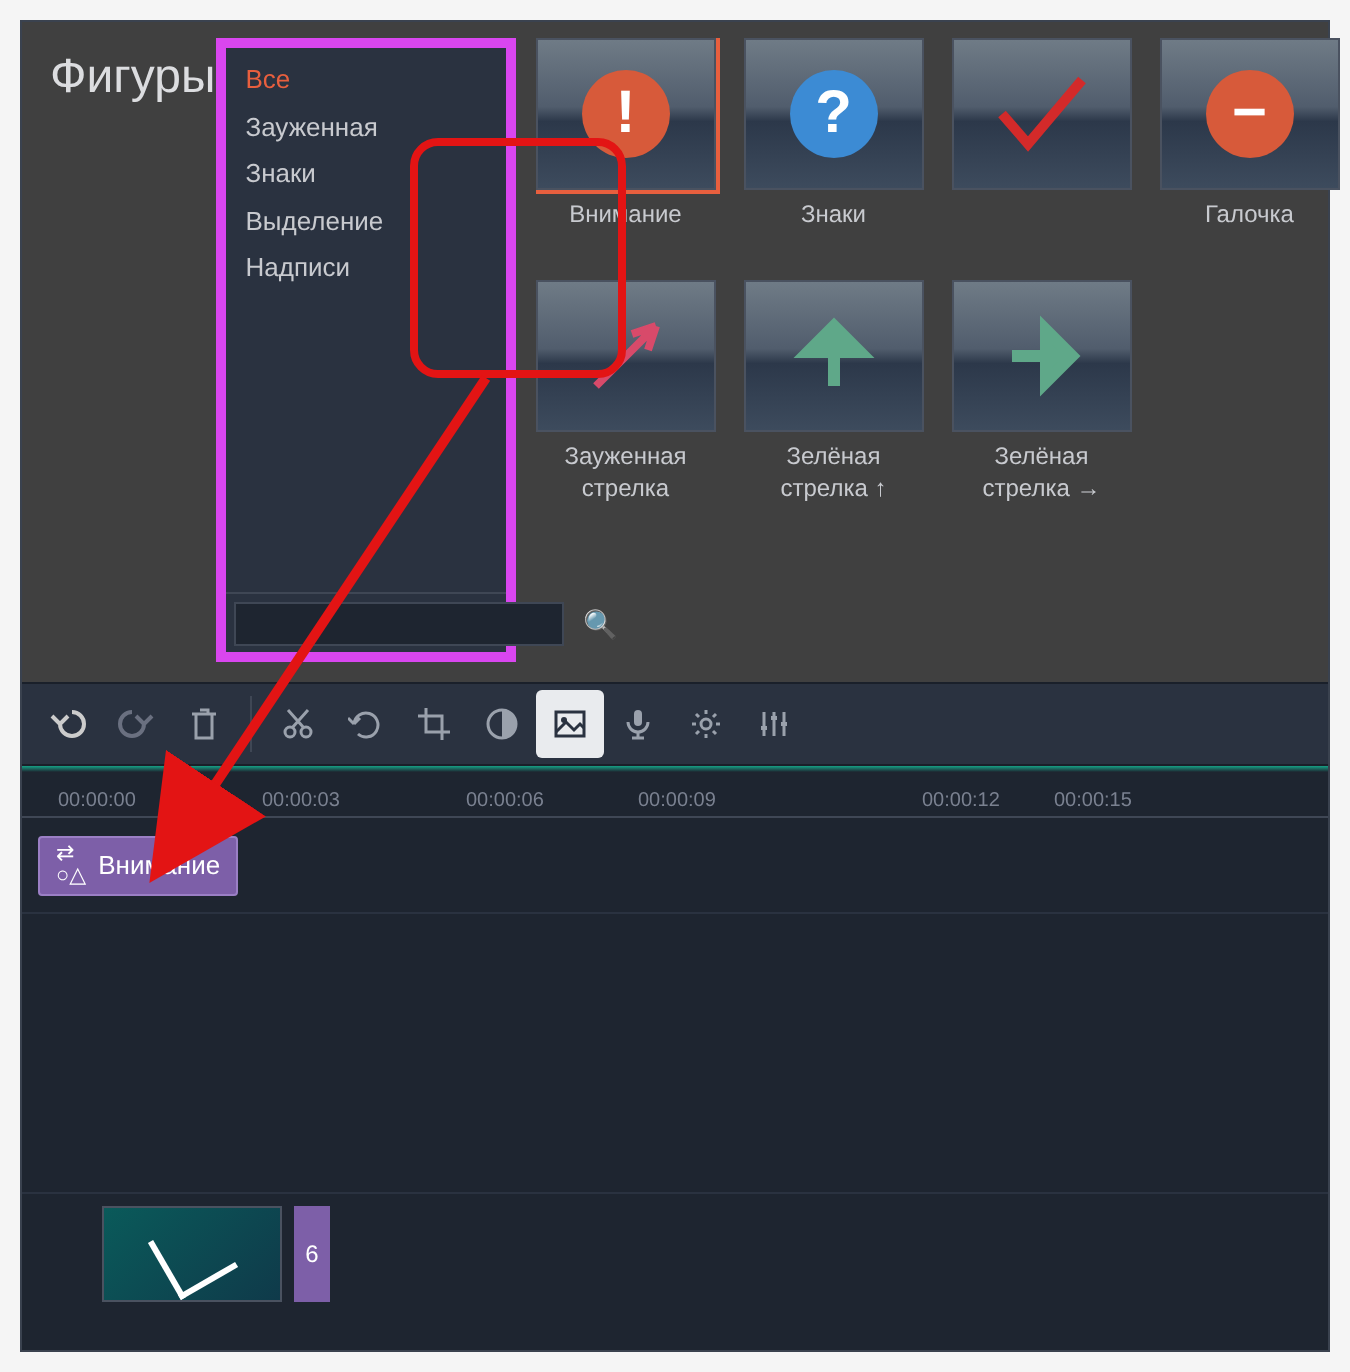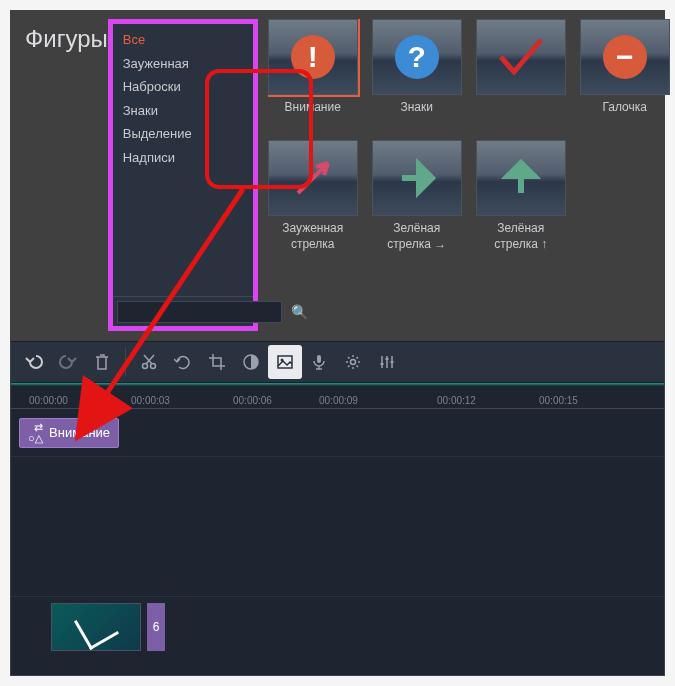--- a/index.html
+++ b/index.html
@@ -81,21 +81,21 @@
     display: flex; align-items: center; padding: 0 6px;
     border-top: 1px solid #1a202a; border-bottom: 1px solid #1a202a;
   }
   .tbtn {
     width: 34px; height: 34px; display: flex;
     align-items: center; justify-content: center;
     color: #9aa1ac; cursor: pointer; border-radius: 3px;
   }
   .tbtn.active { background: #e9ebee; color: #2a3240; }
   .sep { width: 1px; height: 28px; background: #3f4755; margin: 0 6px; }
-  .timeline { background: #1e2530; height: 292px; position: relative; text-align: right; }
+  .timeline { background: #1e2530; height: 292px; position: relative; }
   .ruler {
     height: 26px; background: #1e2530;
     border-bottom: 1px solid #3f4755; position: relative;
     display: flex; align-items: flex-end;
     font-size: 10px; color: #7a8190;
   }
   .ruler .tick { position: absolute; bottom: 2px; }
   .ruler::after {
     content:""; position:absolute; left:0; right:0; top:0; height:3px;
     background: linear-gradient(#16a085, transparent);
@@ -138,21 +138,20 @@
 
 <div class="app">
 
   <div class="library">
     <div class="lib-title">Фигуры</div>
     <div class="lib-body">
       <div class="sidebar">
         <ul class="cat-list">
           <li class="active">Все</li>
           <li>Зауженная</li>
-          <li>Наброски</li>
           <li>Знаки</li>
           <li>Выделение</li>
           <li>Надписи</li>
         </ul>
         <div class="search-row">
           <input type="text" placeholder="" style="">
           <span class="mag">🔍</span>
         </div>
       </div>
 
@@ -188,32 +187,32 @@
           <div class="thumb">
               <svg class="ico-arrow" viewBox="0 0 50 50">
                 <path d="M10 40 L40 10 M40 10 L28 14 M40 10 L36 22" stroke="#d84a6a" stroke-width="4" fill="none"></path>
               </svg>
             </div>
           <div class="shape-label">Зауженная стрелка</div>
         </div>
         <div class="shape">
           <div class="thumb">
               <svg class="ico-arrow" viewBox="0 0 50 50">
+                <path d="M25 40 L25 14 M25 10 L12 23 L38 23 Z" fill="#5fa889" stroke="#5fa889" stroke-width="6"></path>
+              </svg>
+            </div>
+          <div class="shape-label">Зелёная стрелка ↑</div>
+        </div>
+        <div class="shape">
+          <div class="thumb">
+              <svg class="ico-arrow" viewBox="0 0 50 50">
                 <path d="M10 25 L36 25 M40 25 L27 12 L27 38 Z" fill="#5fa889" stroke="#5fa889" stroke-width="6"></path>
               </svg>
             </div>
           <div class="shape-label">Зелёная стрелка →</div>
-        </div>
-        <div class="shape">
-          <div class="thumb">
-              <svg class="ico-arrow" viewBox="0 0 50 50">
-                <path d="M25 40 L25 14 M25 10 L12 23 L38 23 Z" fill="#5fa889" stroke="#5fa889" stroke-width="6"></path>
-              </svg>
-            </div>
-          <div class="shape-label">Зелёная стрелка ↑</div>
         </div>
       </div>
     </div>
   </div>
 
   <div class="toolbar">
     <div class="tbtn">
         <svg width="20" height="20" viewBox="0 0 20 20">
           <path d="M12 4 A6 6 0 1 1 6 10 M6 10 L2 6 M6 10 L10 6" stroke="#ccc" stroke-width="2" fill="none"></path>
         </svg>
@@ -280,22 +279,22 @@
         </svg>
       </div>
   </div>
 
   <div class="timeline">
     <div class="ruler">
       <span class="tick" style="left:18px">00:00:00</span>
       <span class="tick" style="left:120px">00:00:03</span>
       <span class="tick" style="left:222px">00:00:06</span>
       <span class="tick" style="left:308px">00:00:09</span>
-      <span class="tick" style="left:426px">00:00:12</span>
-      <span class="tick" style="left:528px">00:00:15</span>
+      <span class="tick" style="left:450px">00:00:12</span>
+      <span class="tick" style="left:516px">00:00:15</span>
     </div>
     <div class="track">
       <div class="clip">
         <span class="clip-icons">⇄<br>○△</span>
         <span>Внимание</span>
       </div>
     </div>
     <div class="track" style="height:140px"></div>
     <div class="media-track">
       <div class="media-clip"></div>

